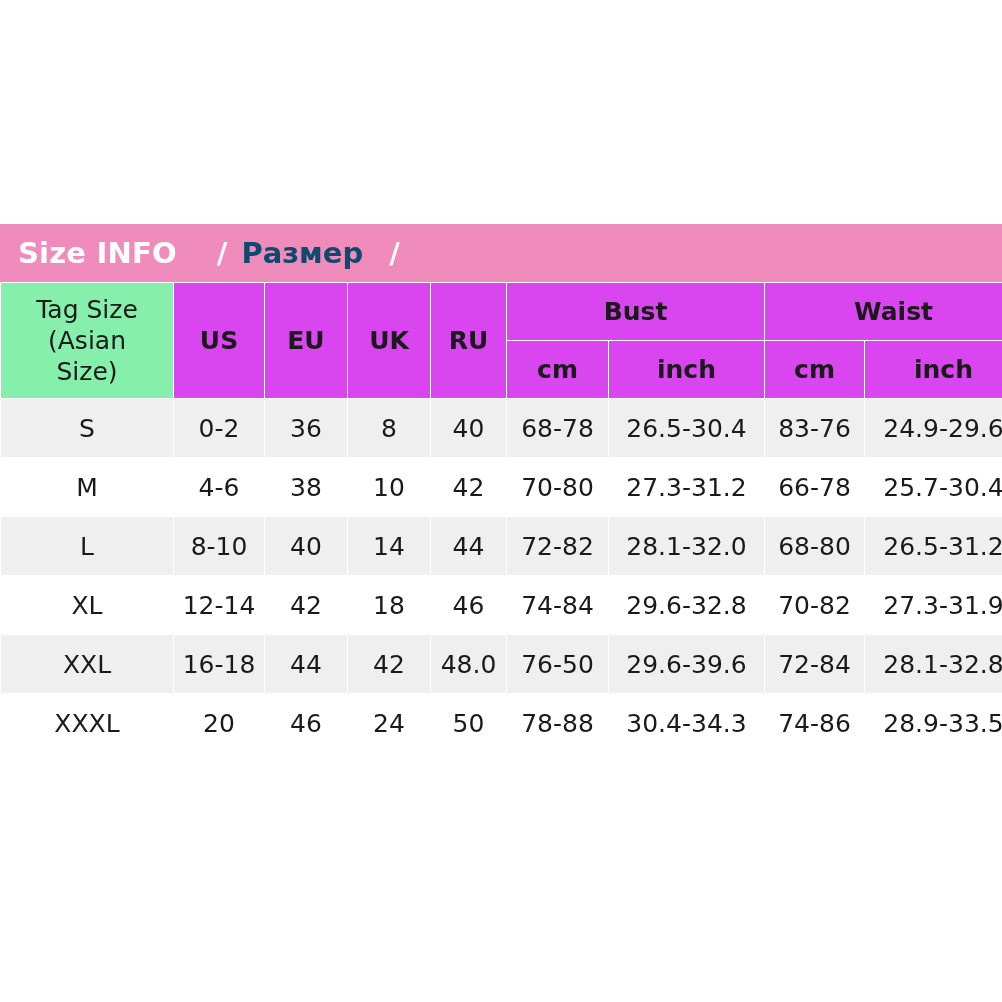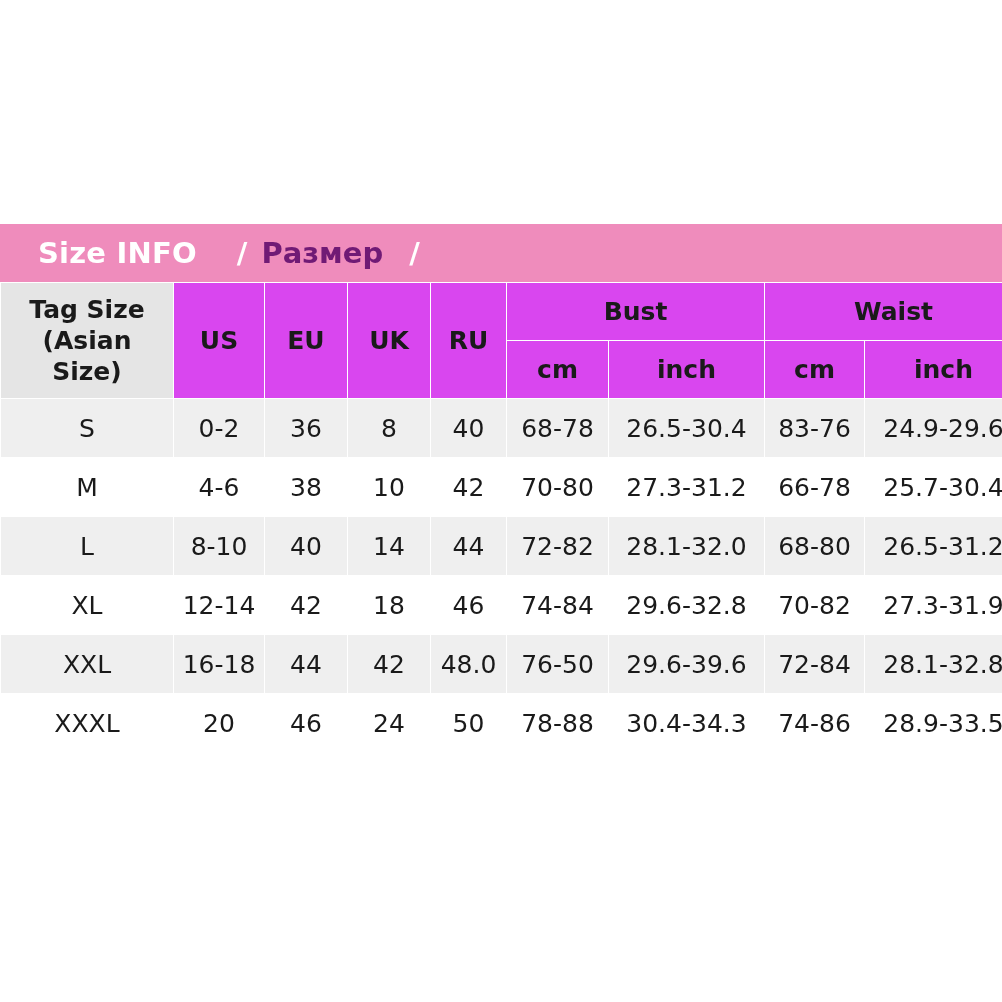--- a/index.html
+++ b/index.html
@@ -26,37 +26,37 @@
     top: 224px;
     width: 1002px;
   }
 
   
   .title-bar {
     background: #ef8cbc;
     height: 58px;
     display: flex;
     align-items: center;
-    padding-left: 38px;
+    padding-left: 18px;
     box-sizing: border-box;
   }
   .title-bar .t-main {
     color: #ffffff;
     font-size: 29px;
     font-weight: bold;
     letter-spacing: 0.2px;
   }
   .title-bar .t-sep {
     color: #ffffff;
     font-size: 29px;
     font-weight: bold;
     margin: 0 14px 0 40px;
   }
   .title-bar .t-alt {
-    color: #701a75;
+    color: #0c4a6e;
     font-size: 29px;
     font-weight: bold;
   }
   .title-bar .t-sep2 {
     color: #ffffff;
     font-size: 29px;
     font-weight: bold;
     margin: 0 14px 0 26px;
   }
 
@@ -75,22 +75,22 @@
     font-size: 25px;
     padding: 0;
   }
 
   
   .hdr {
     background: #d946ef;
     font-weight: bold;
   }
   .hdr-tag {
-    background: #e5e5e5;
-    font-weight: bold;
+    background: #86efac;
+    font-weight: normal;
     font-size: 25px;
     line-height: 31px;
   }
 
   
   .row-a td { background: #efefef; }
   .row-b td { background: #ffffff; }
 
   .cell-h { height: 57px; }
   .cell-row { height: 58px; }

